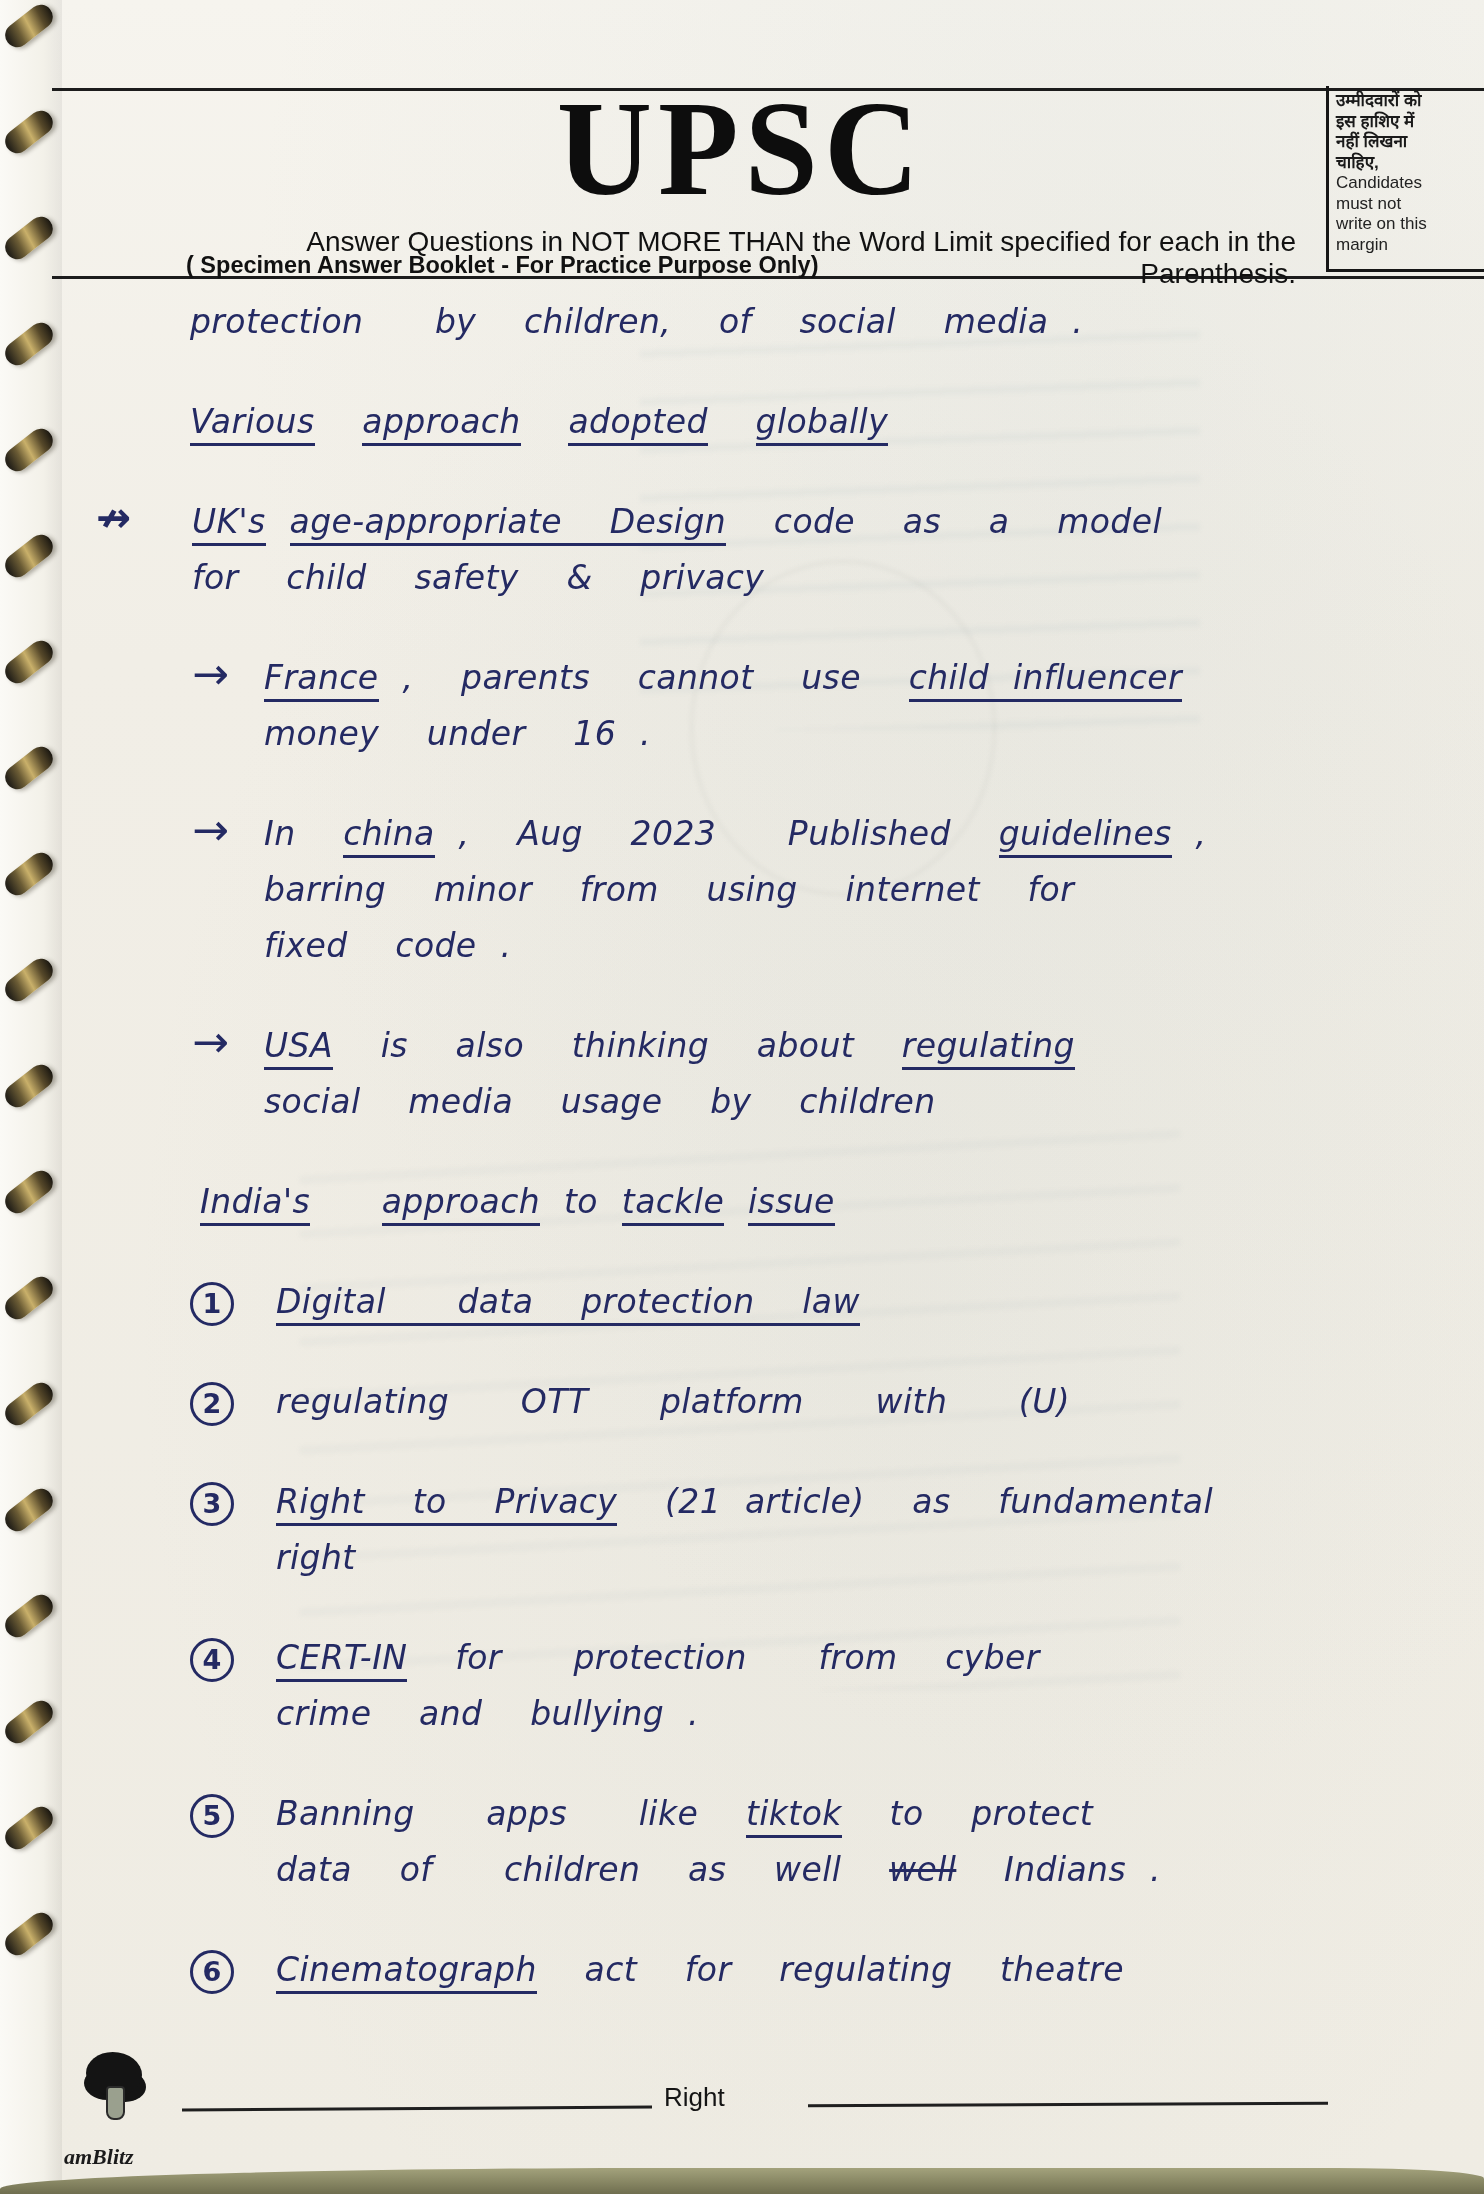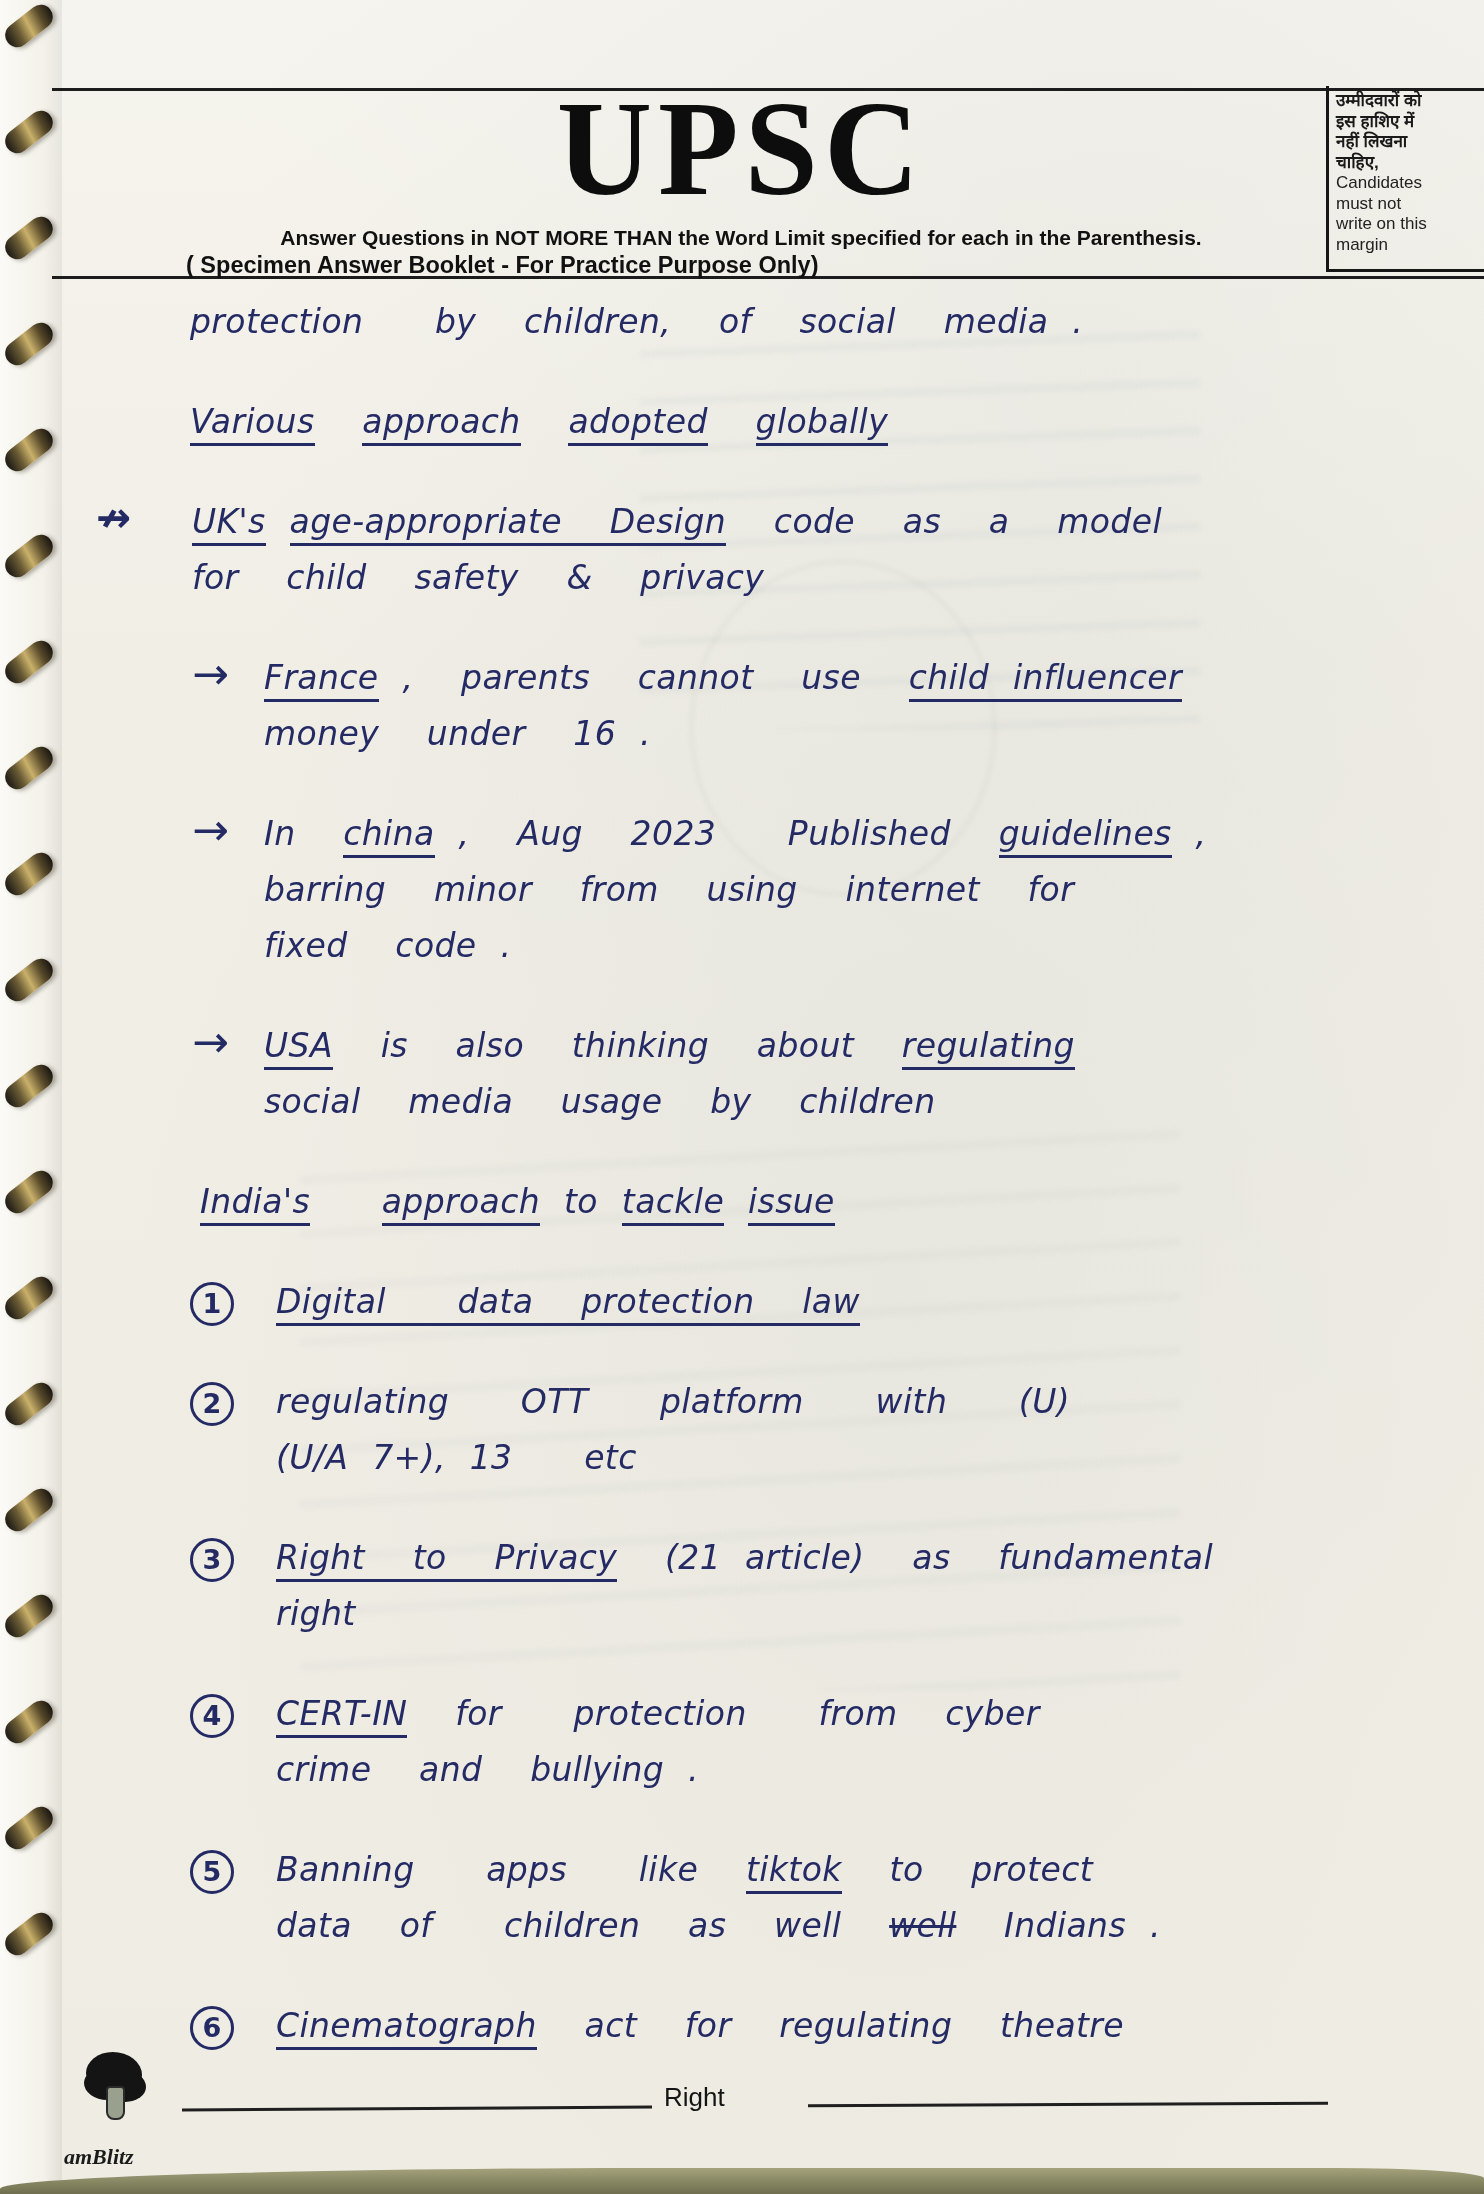--- a/index.html
+++ b/index.html
@@ -36,22 +36,22 @@
   .right-box{position:absolute;left:1326px;top:86px;width:158px;height:186px;
     border-left:3px solid #161616;border-bottom:3px solid #161616;box-sizing:border-box;
     padding:5px 4px 0 7px;}
   .right-box .hi{font-size:17px;line-height:20.5px;font-weight:700;color:#1a1a1a;}
   .right-box .en{font-size:17px;line-height:20.5px;font-weight:500;color:#222;}
 
   
   .title{position:absolute;left:186px;top:84px;width:1110px;text-align:center;
     font-family:"Liberation Serif", serif;font-weight:bold;font-size:132px;line-height:130px;
     letter-spacing:6px;color:#0d0d0d;transform:scaleY(1.02);}
-  .instr1{position:absolute;left:186px;top:226px;width:1110px;text-align:center;
-    font-size:21px;font-weight:700;color:#111;}
+  .instr1{position:absolute;left:186px;top:226px;width:1110px;text-align:right;
+    font-size:28px;font-weight:400;color:#111;}
   .instr2{position:absolute;left:186px;top:252px;width:1110px;text-align:left;
     font-size:23.5px;font-weight:700;color:#111;}
 
   
   .notes-area{position:absolute;left:188px;top:294px;width:1108px;
     font-family:"DejaVu Sans", sans-serif;font-style:italic;color:#242a63;
     font-size:33px;line-height:56px;letter-spacing:.4px;word-spacing:13px;}
   .note{position:relative;margin-bottom:44px;}
   .nline{white-space:pre-wrap;}
   .u{border-bottom:3px solid #242a63;padding-bottom:2px;}
@@ -183,21 +183,20 @@
       <div class="note k-heading2">
         <div class="nline"><span class="u ">India's</span><span class="">   </span><span class="u ">approach</span><span class=""> to </span><span class="u ">tackle</span><span class=""> </span><span class="u ">issue</span></div>
       </div>
       <div class="note k-numbered">
         <span class="marker">1</span>
         <div class="nline"><span class="u ">Digital   data  protection  law</span></div>
       </div>
       <div class="note k-numbered">
         <span class="marker">2</span>
         <div class="nline"><span class="">regulating   OTT   platform   with   (U)</span></div>
-        <div class="nline"><span class="">(U/A 7+), 13   etc</span></div>
       </div>
       <div class="note k-numbered">
         <span class="marker">3</span>
         <div class="nline"><span class="u ">Right  to  Privacy</span><span class="">  (21 article)  as  fundamental</span></div>
         <div class="nline"><span class="">right</span></div>
       </div>
       <div class="note k-numbered">
         <span class="marker">4</span>
         <div class="nline"><span class="u ">CERT-IN</span><span class="">  for   protection   from  cyber</span></div>
         <div class="nline"><span class="">crime  and  bullying .</span></div>

